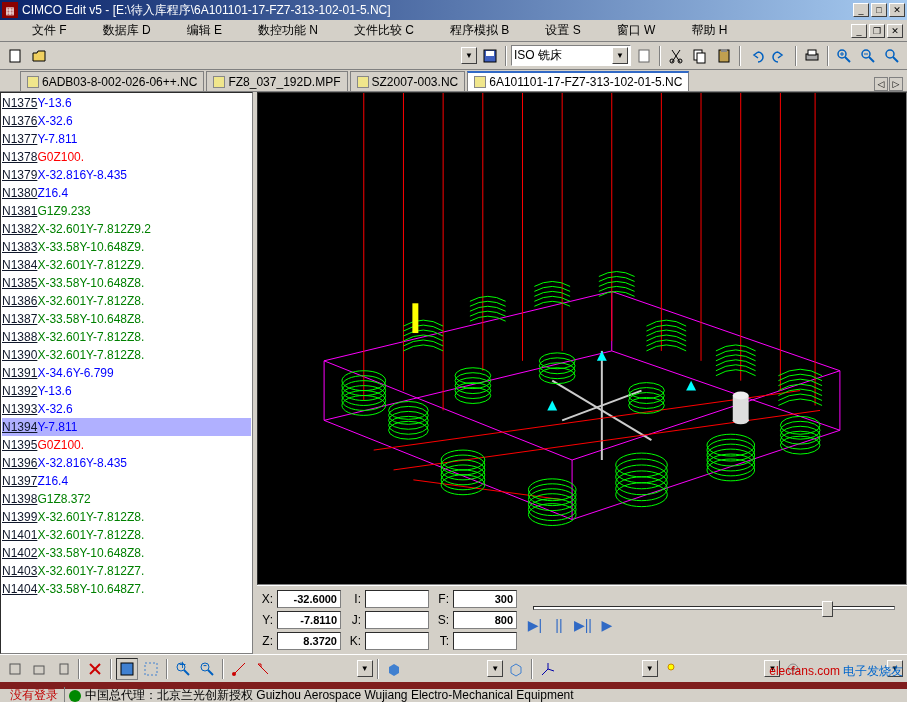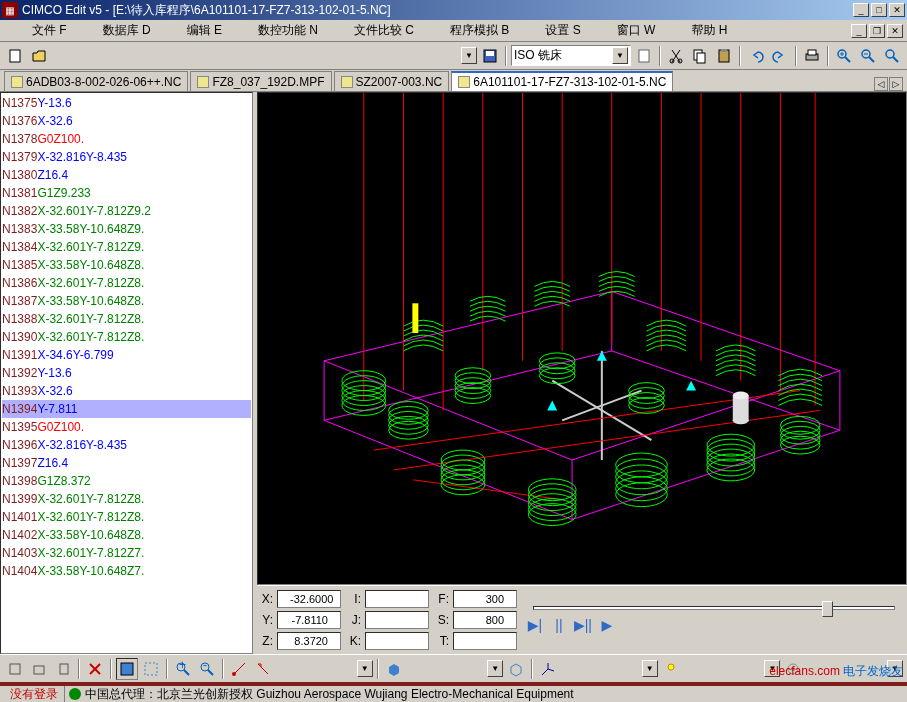--- a/index.html
+++ b/index.html
@@ -24,36 +24,36 @@
 .tab-nav { margin-left: auto; display: flex; gap: 1px; }
 .tab-nav-btn { width: 14px; height: 14px; border: 1px solid #808080; display: flex; align-items: center; justify-content: center; font-size: 9px; }
 .main { flex: 1; display: flex; overflow: hidden; }
 .code-pane { width: 253px; background: #fff; border: 1px inset #808080; overflow: hidden; display: flex; flex-direction: column; }
 .code-content { flex: 1; overflow: hidden; padding: 1px; font-family: "Courier New", monospace; font-size: 13px; line-height: 18px; }
 .code-line { white-space: pre; color: #000; }
 .code-line.blue { color: #0000ff; }
 .code-line.green { color: #008000; }
 .code-line.red { color: #ff0000; }
 .code-line.sel { background: #b0b0ff; }
-.num-prefix { color: #7f1d1d; }
+.num-prefix { color: #0f172a; text-decoration: underline; }
 .splitter { width: 4px; background: #d4d0c8; cursor: col-resize; }
 .view-pane { flex: 1; display: flex; flex-direction: column; }
 .viewport { flex: 1; background: #000; border: 1px inset #808080; position: relative; overflow: hidden; }
 .viewport svg { width: 100%; height: 100%; }
 .coord-panel { background: #d4d0c8; padding: 4px; display: flex; gap: 8px; align-items: center; border-top: 1px solid #fff; }
 .coord-group { display: grid; grid-template-columns: auto auto; gap: 3px 4px; align-items: center; }
 .coord-label { text-align: right; width: 12px; }
-.coord-field { width: 64px; height: 18px; background: #fff; border: 1px inset #808080; text-align: right; padding: 0 12px; font-size: 11px; line-height: 16px; }
+.coord-field { width: 64px; height: 18px; background: #fff; border: 1px inset #808080; text-align: right; padding: 0 3px; font-size: 11px; line-height: 16px; font-weight: bold; }
 .slider-area { flex: 1; display: flex; align-items: center; padding: 0 8px; }
 .slider-track { flex: 1; height: 4px; background: #fff; border: 1px inset #808080; position: relative; }
 .slider-thumb { position: absolute; top: -6px; left: 80%; width: 11px; height: 16px; background: #d4d0c8; border: 1px solid #fff; border-right-color: #404040; border-bottom-color: #404040; }
 .play-controls { display: flex; gap: 4px; padding-right: 8px; }
 .play-btn { width: 20px; height: 18px; display: flex; align-items: center; justify-content: center; color: #316ac5; font-size: 14px; }
 .bottom-toolbar { background: #d4d0c8; display: flex; align-items: center; padding: 2px 4px; height: 28px; border-top: 1px solid #fff; gap: 2px; }
-.statusbar { background: #d4d0c8; height: 20px; display: flex; align-items: center; padding: 0 4px; border-top: 4px solid #7f1d1d; font-size: 11px; }
+.statusbar { background: #d4d0c8; height: 20px; display: flex; align-items: center; padding: 0 4px; border-top: 7px solid #7f1d1d; font-size: 11px; }
 .status-seg { padding: 0 6px; border-right: 1px solid #808080; }
 .watermark { position: absolute; right: 4px; bottom: 22px; color: #888; font-size: 11px; pointer-events: none; }
 </style>
 </head>
 <body>
 
 <div class="titlebar">
   <div class="titlebar-icon">▦</div>
   <div class="titlebar-text">CIMCO Edit v5 - [E:\待入库程序\6A101101-17-FZ7-313-102-01-5.NC]</div>
   <div class="winbtns">
@@ -164,21 +164,21 @@
     </div>
   <div class="tbtn">
       <svg width="16" height="16">
         <circle cx="6" cy="6" r="4" fill="none" stroke="#0060c0" stroke-width="1.5"></circle>
         <line x1="9" y1="9" x2="14" y2="14" stroke="#0060c0" stroke-width="2"></line>
       </svg>
     </div>
 </div>
 
 <div class="tabs">
-  <div id="tabs-container" style="display:flex;">
+  <div id="tabs-container" style="display:flex;margin-left:16px;">
       <div class="tab">
         <span class="tab-icon"></span>
         <span>6ADB03-8-002-026-06++.NC</span>
       </div>
       <div class="tab">
         <span class="tab-icon"></span>
         <span>FZ8_037_192D.MPF</span>
       </div>
       <div class="tab">
         <span class="tab-icon"></span>
@@ -193,20 +193,21 @@
     <div class="tab-nav-btn">◁</div>
     <div class="tab-nav-btn">▷</div>
   </div>
 </div>
 
 <div class="main">
   <div class="code-pane">
     <div class="code-content" id="code-content">
         <div class="code-line blue"><span class="num-prefix">N1375</span><span>Y-13.6</span></div>
         <div class="code-line blue"><span class="num-prefix">N1376</span><span>X-32.6</span></div>
+        <div class="code-line blue"><span class="num-prefix">N1377</span><span>Y-7.811</span></div>
         <div class="code-line red"><span class="num-prefix">N1378</span><span>G0Z100.</span></div>
         <div class="code-line blue"><span class="num-prefix">N1379</span><span>X-32.816Y-8.435</span></div>
         <div class="code-line blue"><span class="num-prefix">N1380</span><span>Z16.4</span></div>
         <div class="code-line green"><span class="num-prefix">N1381</span><span>G1Z9.233</span></div>
         <div class="code-line green"><span class="num-prefix">N1382</span><span>X-32.601Y-7.812Z9.2</span></div>
         <div class="code-line green"><span class="num-prefix">N1383</span><span>X-33.58Y-10.648Z9.</span></div>
         <div class="code-line green"><span class="num-prefix">N1384</span><span>X-32.601Y-7.812Z9.</span></div>
         <div class="code-line green"><span class="num-prefix">N1385</span><span>X-33.58Y-10.648Z8.</span></div>
         <div class="code-line green"><span class="num-prefix">N1386</span><span>X-32.601Y-7.812Z8.</span></div>
         <div class="code-line green"><span class="num-prefix">N1387</span><span>X-33.58Y-10.648Z8.</span></div>

